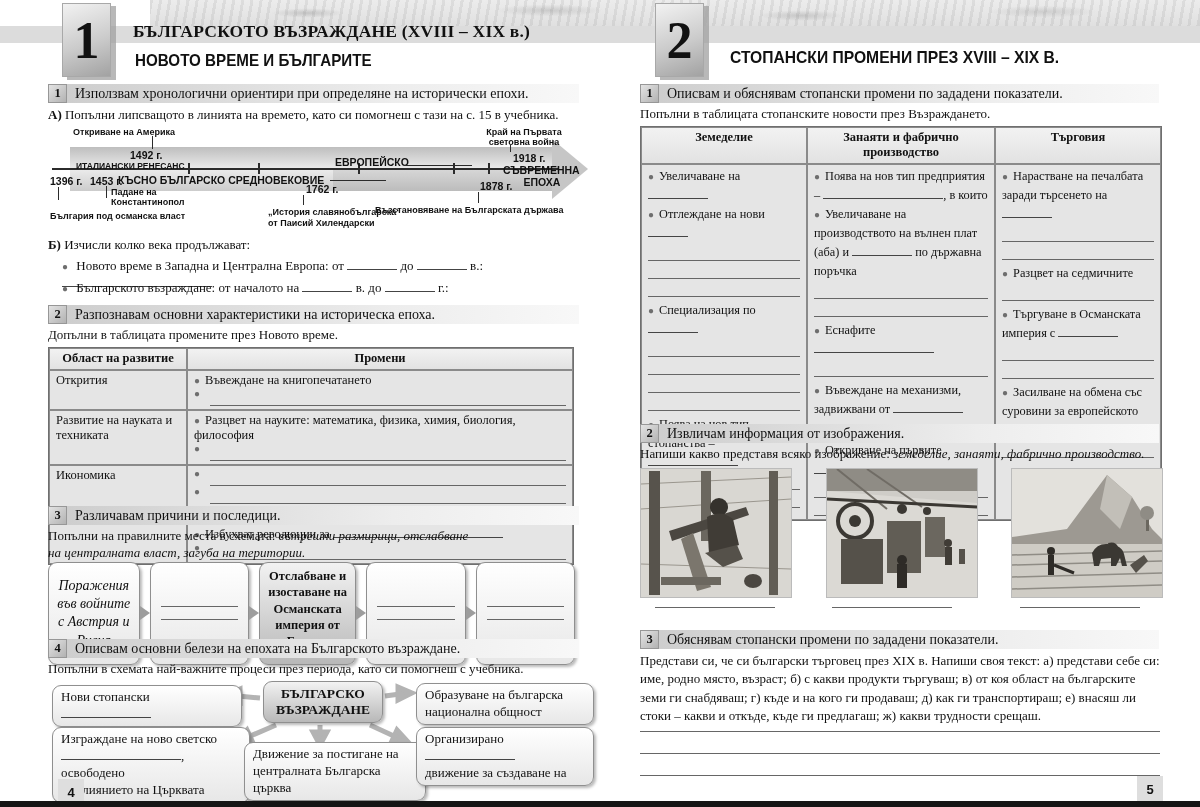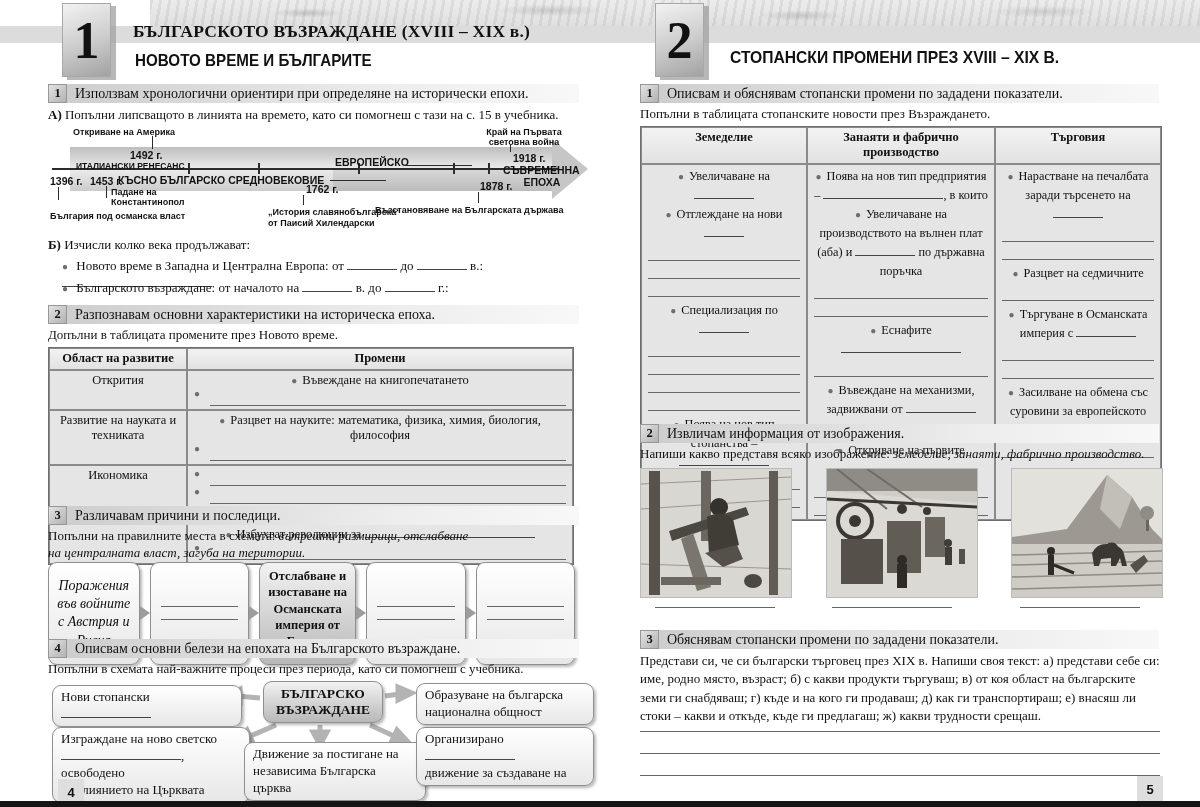--- a/index.html
+++ b/index.html
@@ -56,21 +56,21 @@
     border-top:30px solid transparent;border-bottom:30px solid transparent;border-left:36px solid #c6c6c6;}
   #tl-line{position:absolute;left:4px;top:41px;width:506px;border-top:2px solid #2b2b2b;}
   .tick{position:absolute;top:36px;height:11px;border-left:2px solid #2b2b2b;}
   .callout{position:absolute;border-left:1.5px solid #2b2b2b;}
   .tlb{position:absolute;font-weight:bold;white-space:nowrap;text-align:right;}
   .tl10{font-size:10.5px;} .tl9{font-size:9px;} .tl8{font-size:8.5px;}
   .tfill{position:absolute;border-bottom:1.2px solid #2b2b2b;}
 
   
   .gtable{position:absolute;border:1.5px solid #6f6f6f;font-size:12.5px;background:#e5e5e5;}
-  .gcell{border:1px solid #8a8a8a;padding:2px 6px 3px 6px;text-align:center;}
+  .gcell{border:1px solid #8a8a8a;padding:2px 6px 3px 6px;}
   .ghead{font-weight:bold;text-align:center;background:linear-gradient(#f2f2f2,#e2e2e2);}
   .trow{display:grid;}
 
   .fbox{border:1px solid #8f8f8f;border-radius:9px;background:linear-gradient(#ffffff,#e7e7e7);
     box-shadow:2px 2px 3px rgba(0,0,0,.28);}
   .fbox.dark{background:linear-gradient(#f2f2f2,#b8b8b8);font-weight:bold;}
   .tri{width:0;height:0;border-top:7px solid transparent;border-bottom:7px solid transparent;
     border-left:10px solid #9d9d9d;align-self:center;flex:0 0 auto;}
 
   .pageno{position:absolute;width:26px;height:27px;background:#dedede;display:flex;
@@ -283,21 +283,21 @@
         <div>Образуване на българска</div>
         <div>национална общност</div>
       </div>
       <div class="fbox abs txt" style="left:4px;top:48px;width:180px;padding:3px 8px">
         <span>Изграждане на ново светско</span>
         <span class="fill f120"></span><span>, освободено</span>
         <div>от влиянието на Църквата</div>
       </div>
       <div class="fbox abs txt" style="left:196px;top:63px;width:164px;padding:3px 8px">
         <div>Движение за постигане на</div>
-        <div>независима Българска църква</div>
+        <div>централната Българска църква</div>
       </div>
       <div class="fbox abs txt" style="left:368px;top:48px;width:160px;padding:3px 8px">
         <span>Организирано</span> <span class="fill f90"></span>
         <div>движение за създаване на</div>
       </div>
     </div>
 
     <div class="pageno" style="left:10px;top:779px">4</div>
   </div>
 

